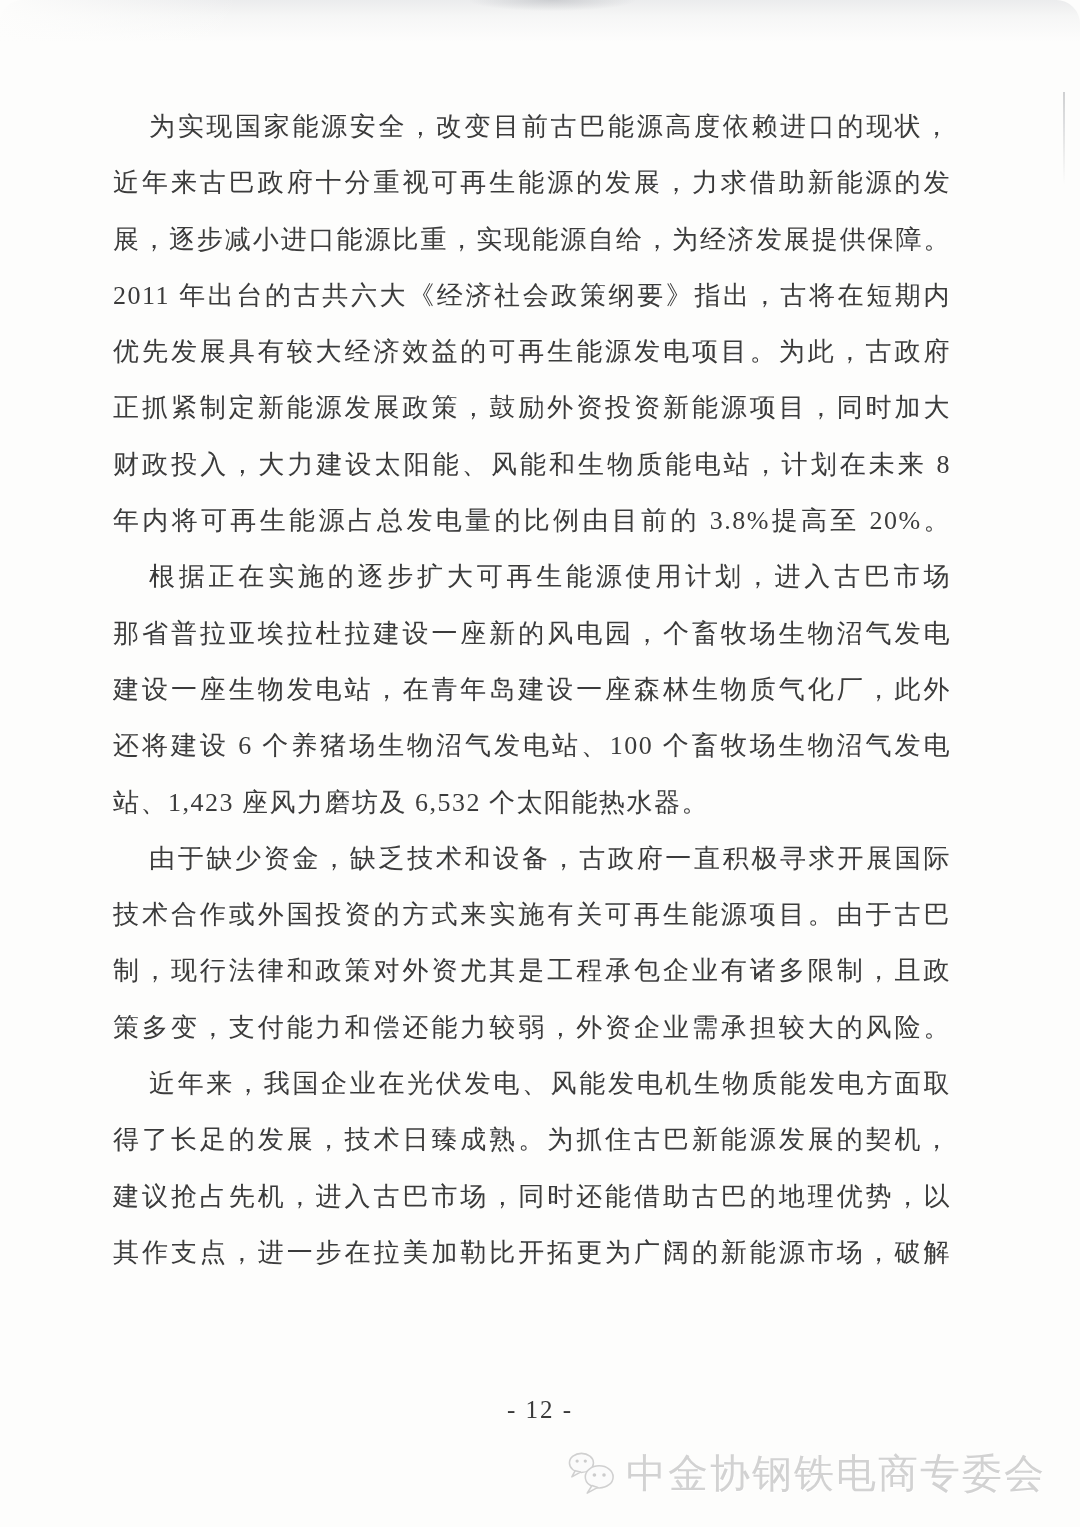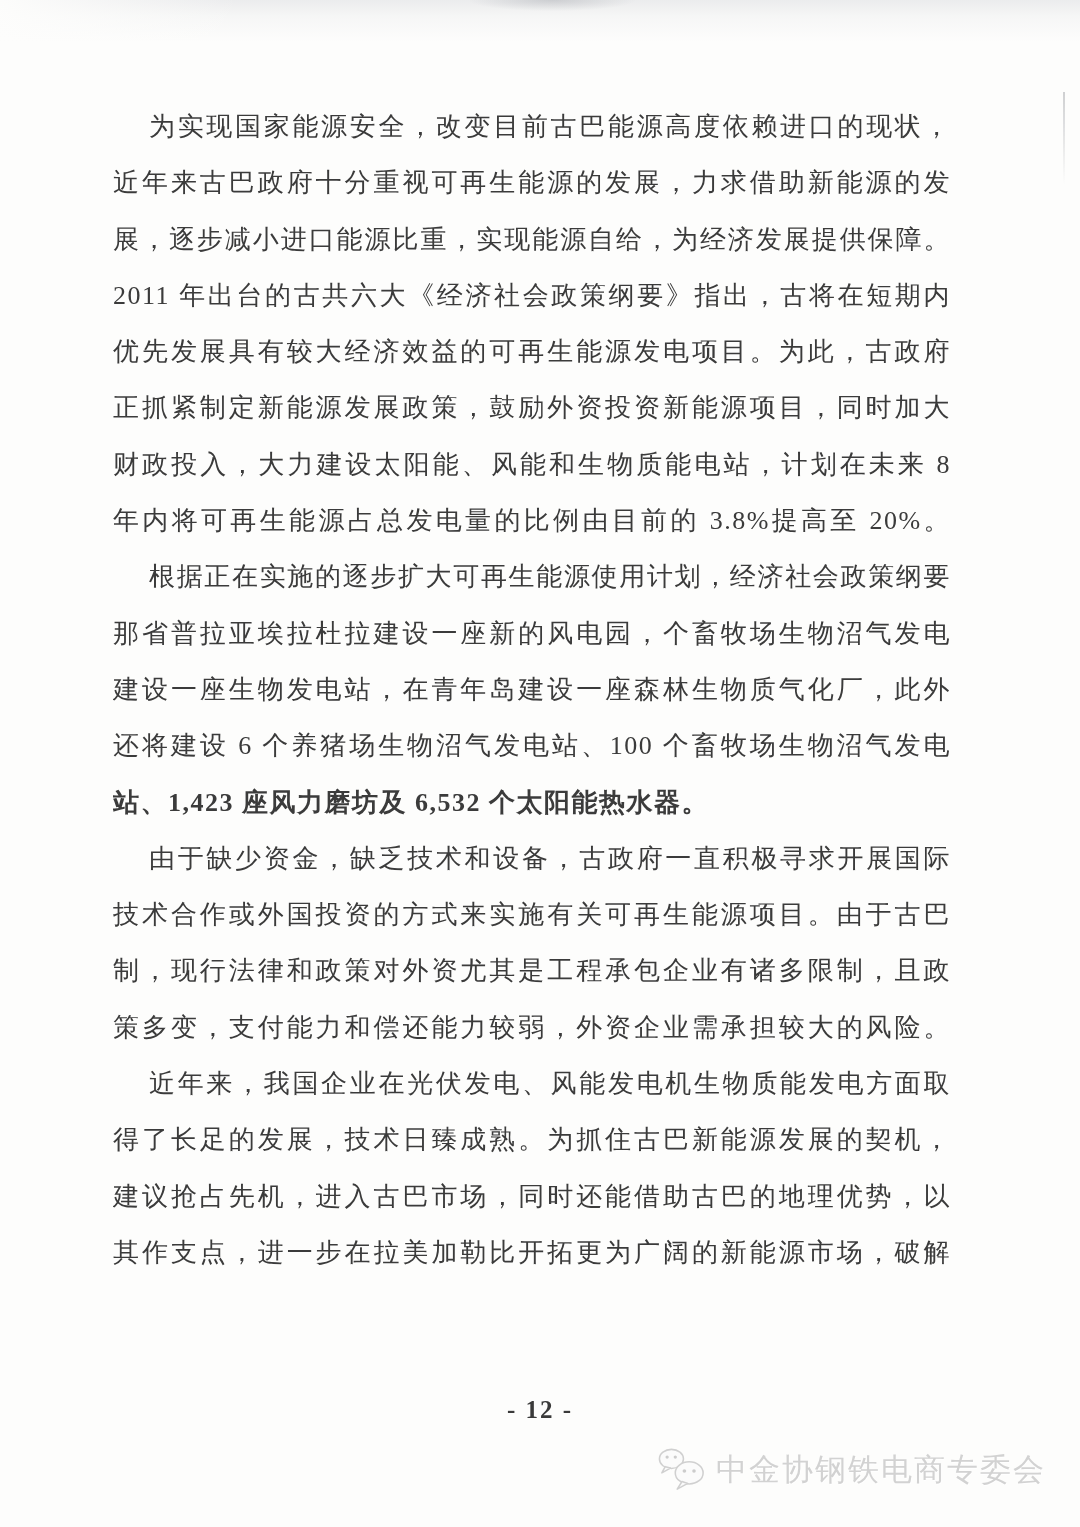--- a/index.html
+++ b/index.html
@@ -15,20 +15,21 @@
     font-family: "Liberation Serif", "DejaVu Serif", serif;
   }
   .page {
     position: absolute;
     inset: 0;
     background:
       linear-gradient(to right, rgba(253,253,252,0.95), rgba(253,253,252,0) 75%) 0 0 / 320px 46px no-repeat,
       radial-gradient(ellipse 120px 16px at 552px 0px, rgba(138,141,149,0.32), rgba(138,141,149,0) 70%) 0 0 / 100% 46px no-repeat,
       linear-gradient(to bottom, rgba(182,185,192,0.25) 0px, rgba(182,185,192,0.10) 16px, rgba(182,185,192,0) 42px) 0 0 / 100% 46px no-repeat,
       #fdfdfc;
+    border-radius: 24px;
   }
   .fold-line {
     position: absolute;
     left: 1063px;
     top: 92px;
     width: 2px;
     height: 92px;
     background: linear-gradient(to bottom, rgba(150,152,158,0.45), rgba(150,152,158,0));
     filter: blur(0.6px);
   }
@@ -46,42 +47,40 @@
     color: #3b3b3b;
     text-align: justify;
     text-align-last: justify;
     overflow: hidden;
   }
   .line.indent {
     padding-left: 36px;
   }
   .line.short {
     text-align-last: left;
-    font-weight: bold;
   }
   .page-number {
     position: absolute;
     top: 1396px;
     left: 0;
     width: 100%;
     text-align: center;
     font-size: 25px;
     letter-spacing: 2px;
     color: #3a3a3a;
-    font-weight: bold;
   }
   .watermark {
     position: absolute;
     top: 1446px;
     right: 34px;
     display: flex;
     align-items: center;
     gap: 9px;
     color: #d2d2d2;
-    font-size: 31px;
+    font-size: 40px;
     letter-spacing: 2px;
     text-shadow: 0.5px 0.5px 0 #ffffff;
     white-space: nowrap;
   }
   .watermark svg {
     width: 50px;
     height: 48px;
     flex: 0 0 auto;
   }
 </style>
@@ -94,21 +93,21 @@
 
   <div class="content">
     <div class="line indent">为实现国家能源安全，改变目前古巴能源高度依赖进口的现状，</div>
     <div class="line">近年来古巴政府十分重视可再生能源的发展，力求借助新能源的发</div>
     <div class="line">展，逐步减小进口能源比重，实现能源自给，为经济发展提供保障。</div>
     <div class="line">2011 年出台的古共六大《经济社会政策纲要》指出，古将在短期内</div>
     <div class="line">优先发展具有较大经济效益的可再生能源发电项目。为此，古政府</div>
     <div class="line">正抓紧制定新能源发展政策，鼓励外资投资新能源项目，同时加大</div>
     <div class="line">财政投入，大力建设太阳能、风能和生物质能电站，计划在未来 8</div>
     <div class="line">年内将可再生能源占总发电量的比例由目前的 3.8%提高至 20%。</div>
-    <div class="line indent">根据正在实施的逐步扩大可再生能源使用计划，经济社会政策纲要</div>
+    <div class="line indent">根据正在实施的逐步扩大可再生能源使用计划，进入古巴市场</div>
     <div class="line">那省普拉亚埃拉杜拉建设一座新的风电园，个畜牧场生物沼气发电</div>
     <div class="line">建设一座生物发电站，在青年岛建设一座森林生物质气化厂，此外</div>
     <div class="line">还将建设 6 个养猪场生物沼气发电站、100 个畜牧场生物沼气发电</div>
     <div class="line short">站、1,423 座风力磨坊及 6,532 个太阳能热水器。</div>
     <div class="line indent">由于缺少资金，缺乏技术和设备，古政府一直积极寻求开展国际</div>
     <div class="line">技术合作或外国投资的方式来实施有关可再生能源项目。由于古巴</div>
     <div class="line">制，现行法律和政策对外资尤其是工程承包企业有诸多限制，且政</div>
     <div class="line">策多变，支付能力和偿还能力较弱，外资企业需承担较大的风险。</div>
     <div class="line indent">近年来，我国企业在光伏发电、风能发电机生物质能发电方面取</div>
     <div class="line">得了长足的发展，技术日臻成熟。为抓住古巴新能源发展的契机，</div>

